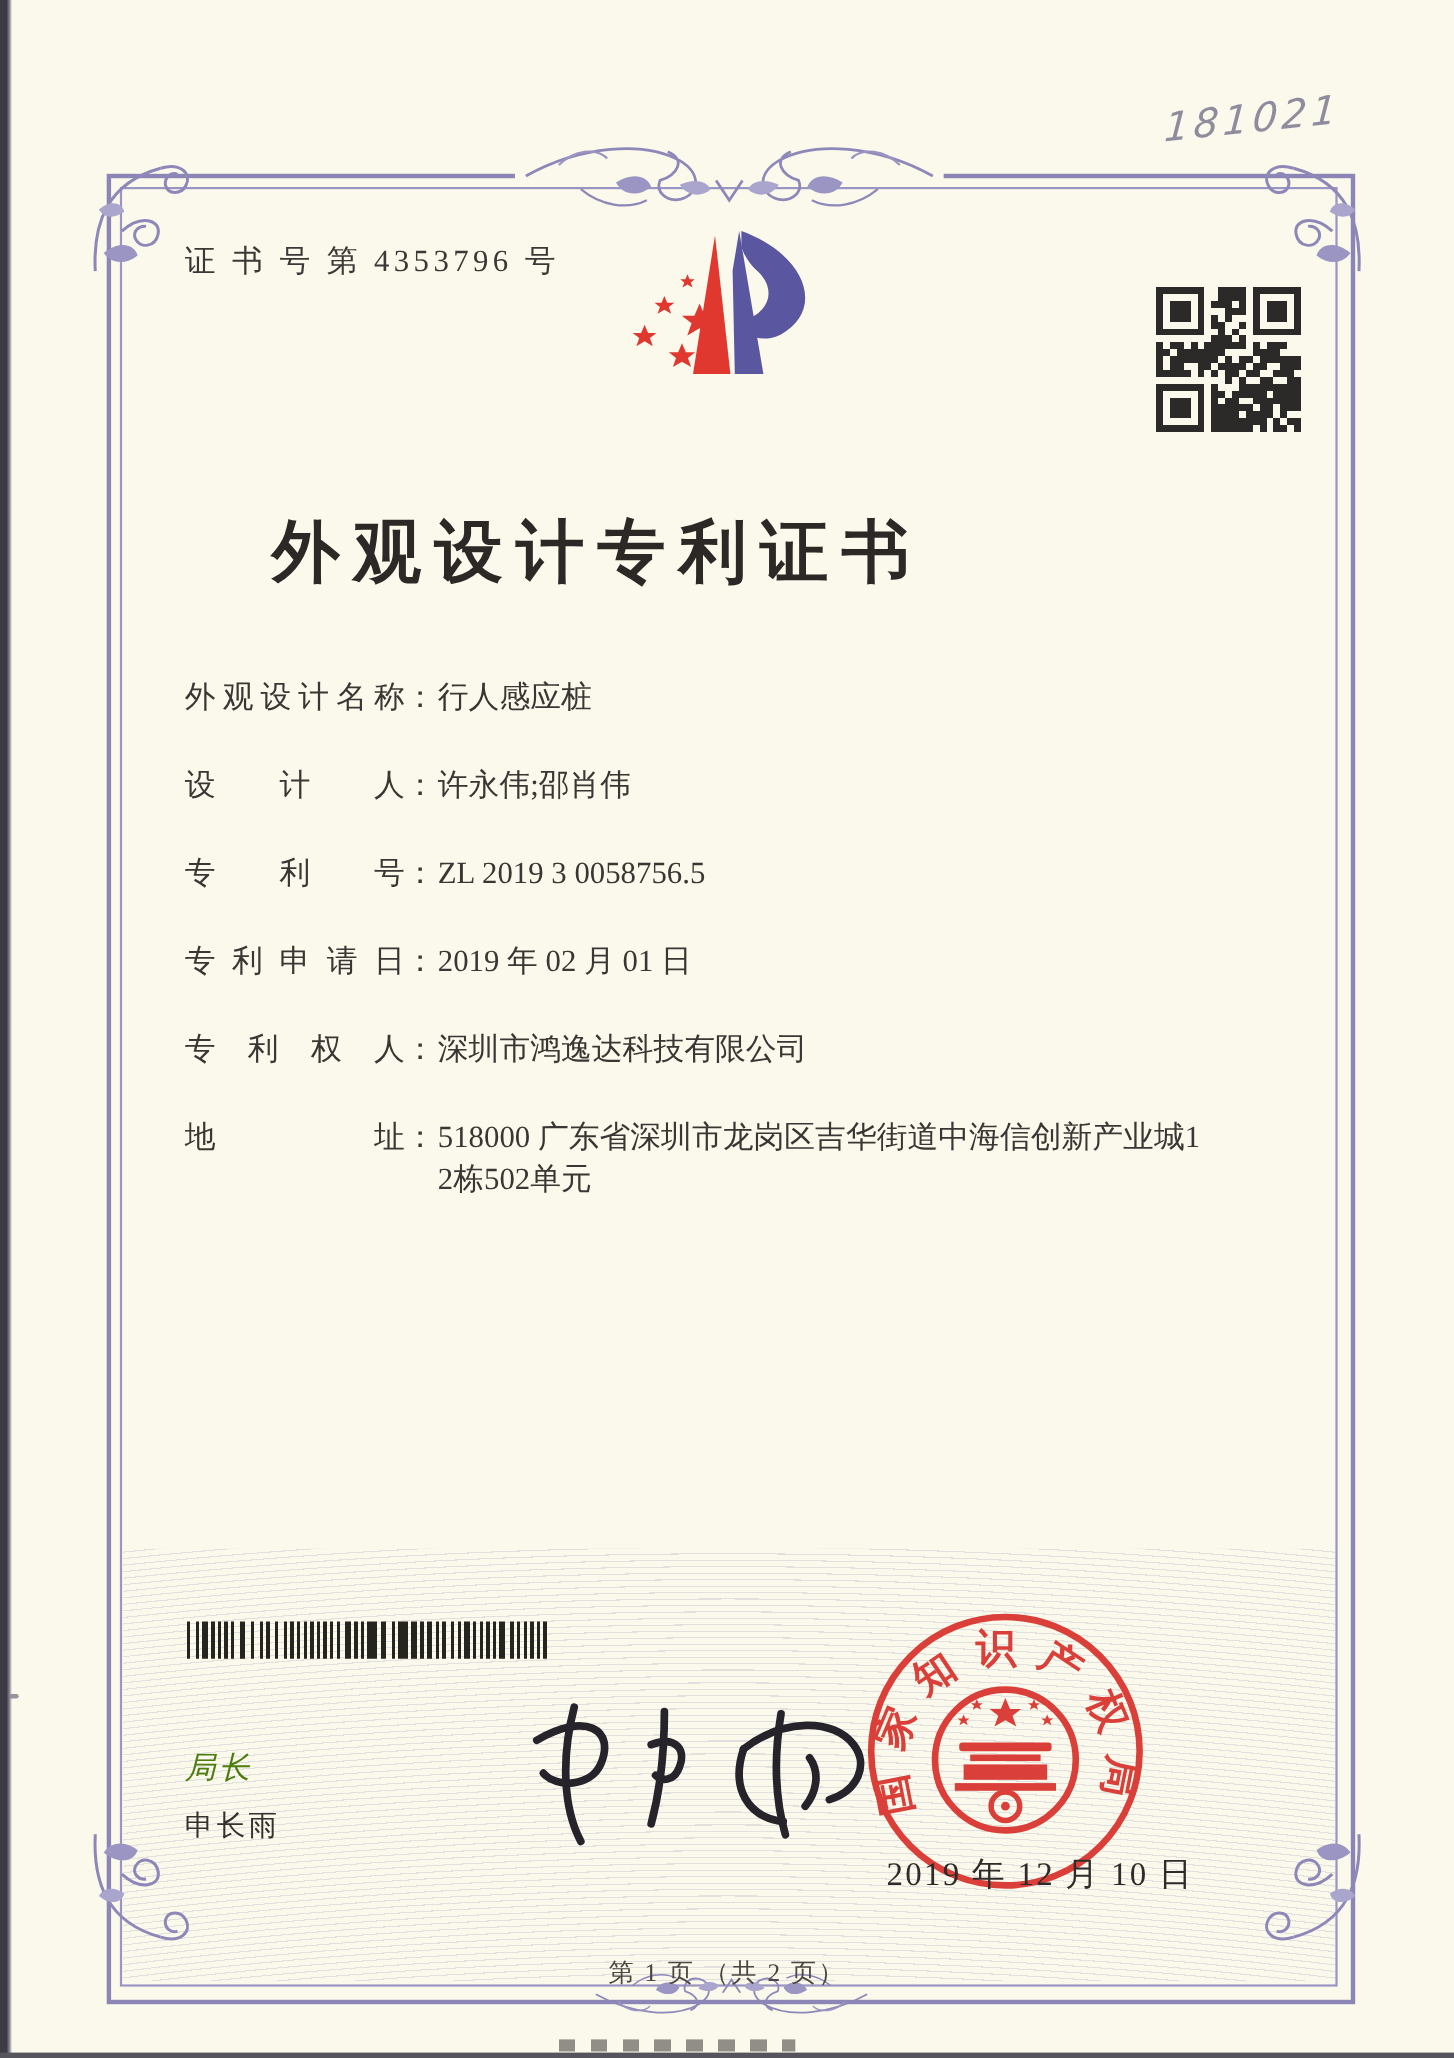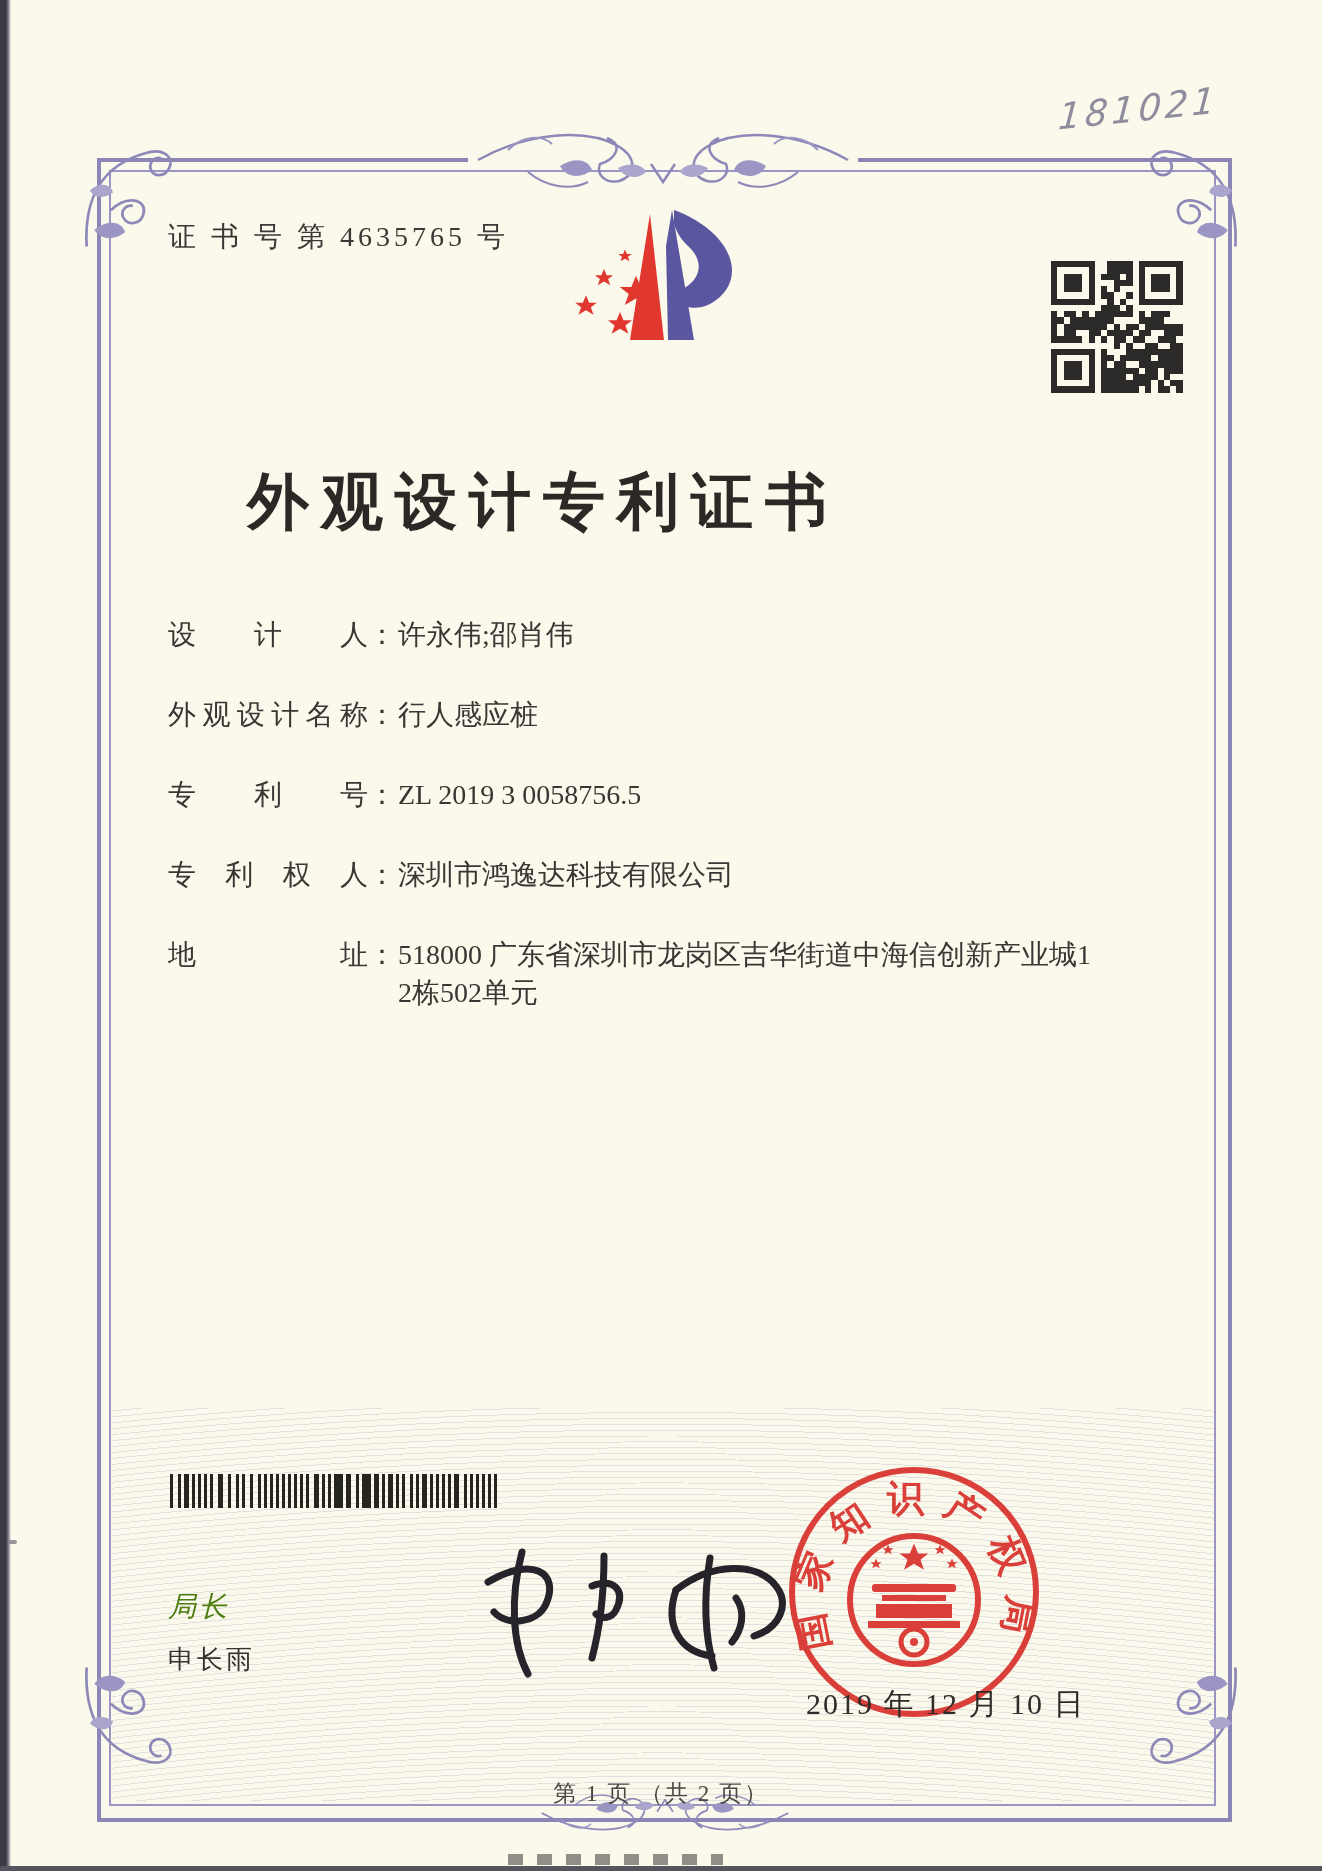--- a/index.html
+++ b/index.html
@@ -120,21 +120,21 @@
       </g>
     </svg>
   <svg class="abs orn" style="left:1132px;top:1662px" width="110" height="110" viewBox="0 0 100 100">
       <g transform="translate(100,100) scale(-1,-1)">
         <use href="#cornerflourish"></use>
       </g>
     </svg>
 
   <div class="abs note">181021</div>
 
-  <div class="abs certno">证 书 号 第 4635765 号</div>
+  <div class="abs certno">证 书 号 第 4353796 号</div>
 
   <svg class="abs logo" viewBox="0 0 240 142">
     <g>
       <g fill="#e0382f">
         <path transform="translate(97,50) scale(0.55)" d="M0,-12 L3.5,-3.7 12,-3.7 5.4,1.4 8.3,9.7 0,4.8 -8.3,9.7 -5.4,1.4 -12,-3.7 -3.5,-3.7 Z"></path>
         <path transform="translate(76,72) scale(0.75)" d="M0,-12 L3.5,-3.7 12,-3.7 5.4,1.4 8.3,9.7 0,4.8 -8.3,9.7 -5.4,1.4 -12,-3.7 -3.5,-3.7 Z"></path>
         <path transform="translate(108,86) scale(1.35)" d="M0,-12 L3.5,-3.7 12,-3.7 5.4,1.4 8.3,9.7 0,4.8 -8.3,9.7 -5.4,1.4 -12,-3.7 -3.5,-3.7 Z"></path>
         <path transform="translate(58,100) scale(0.9)" d="M0,-12 L3.5,-3.7 12,-3.7 5.4,1.4 8.3,9.7 0,4.8 -8.3,9.7 -5.4,1.4 -12,-3.7 -3.5,-3.7 Z"></path>
         <path transform="translate(92,118) scale(1.0)" d="M0,-12 L3.5,-3.7 12,-3.7 5.4,1.4 8.3,9.7 0,4.8 -8.3,9.7 -5.4,1.4 -12,-3.7 -3.5,-3.7 Z"></path>
       </g>
@@ -334,27 +334,30 @@
           <rect x="0" y="87.81818181818181" width="43.90909090909091" height="43.90909090909091" fill="#2b2a28"></rect>
           <rect x="6.2727272727272725" y="94.0909090909091" width="31.363636363636363" height="31.363636363636363" fill="#fbf9ec"></rect>
           <rect x="12.545454545454545" y="100.36363636363636" width="18.818181818181817" height="18.818181818181817" fill="#2b2a28"></rect>
         </g>
       </svg></div>
 
   <div class="abs title">外观设计专利证书</div>
 
   <div class="abs fields">
     <div class="frow">
+      <span class="flabel">外观设计名称</span><span class="fcolon">：</span><span class="fvalue">行人感应桩</span>
+    </div>
+    <div class="frow">
       <span class="flabel">设 计 人</span><span class="fcolon">：</span><span class="fvalue">许永伟;邵肖伟</span>
     </div>
     <div class="frow">
-      <span class="flabel">外观设计名称</span><span class="fcolon">：</span><span class="fvalue">行人感应桩</span>
-    </div>
-    <div class="frow">
       <span class="flabel">专 利 号</span><span class="fcolon">：</span><span class="fvalue">ZL 2019 3 0058756.5</span>
+    </div>
+    <div class="frow">
+      <span class="flabel">专利申请日</span><span class="fcolon">：</span><span class="fvalue">2019 年 02 月 01 日</span>
     </div>
     <div class="frow">
       <span class="flabel">专 利 权 人</span><span class="fcolon">：</span><span class="fvalue">深圳市鸿逸达科技有限公司</span>
     </div>
     <div class="frow">
       <span class="flabel">地 址</span><span class="fcolon">：</span><span class="fvalue" style="max-width:720px"><span>518000 广东省深圳市龙岗区吉华街道中海信创新产业城1</span><br><span>2栋502单元</span></span>
     </div>
   </div>
 
 

